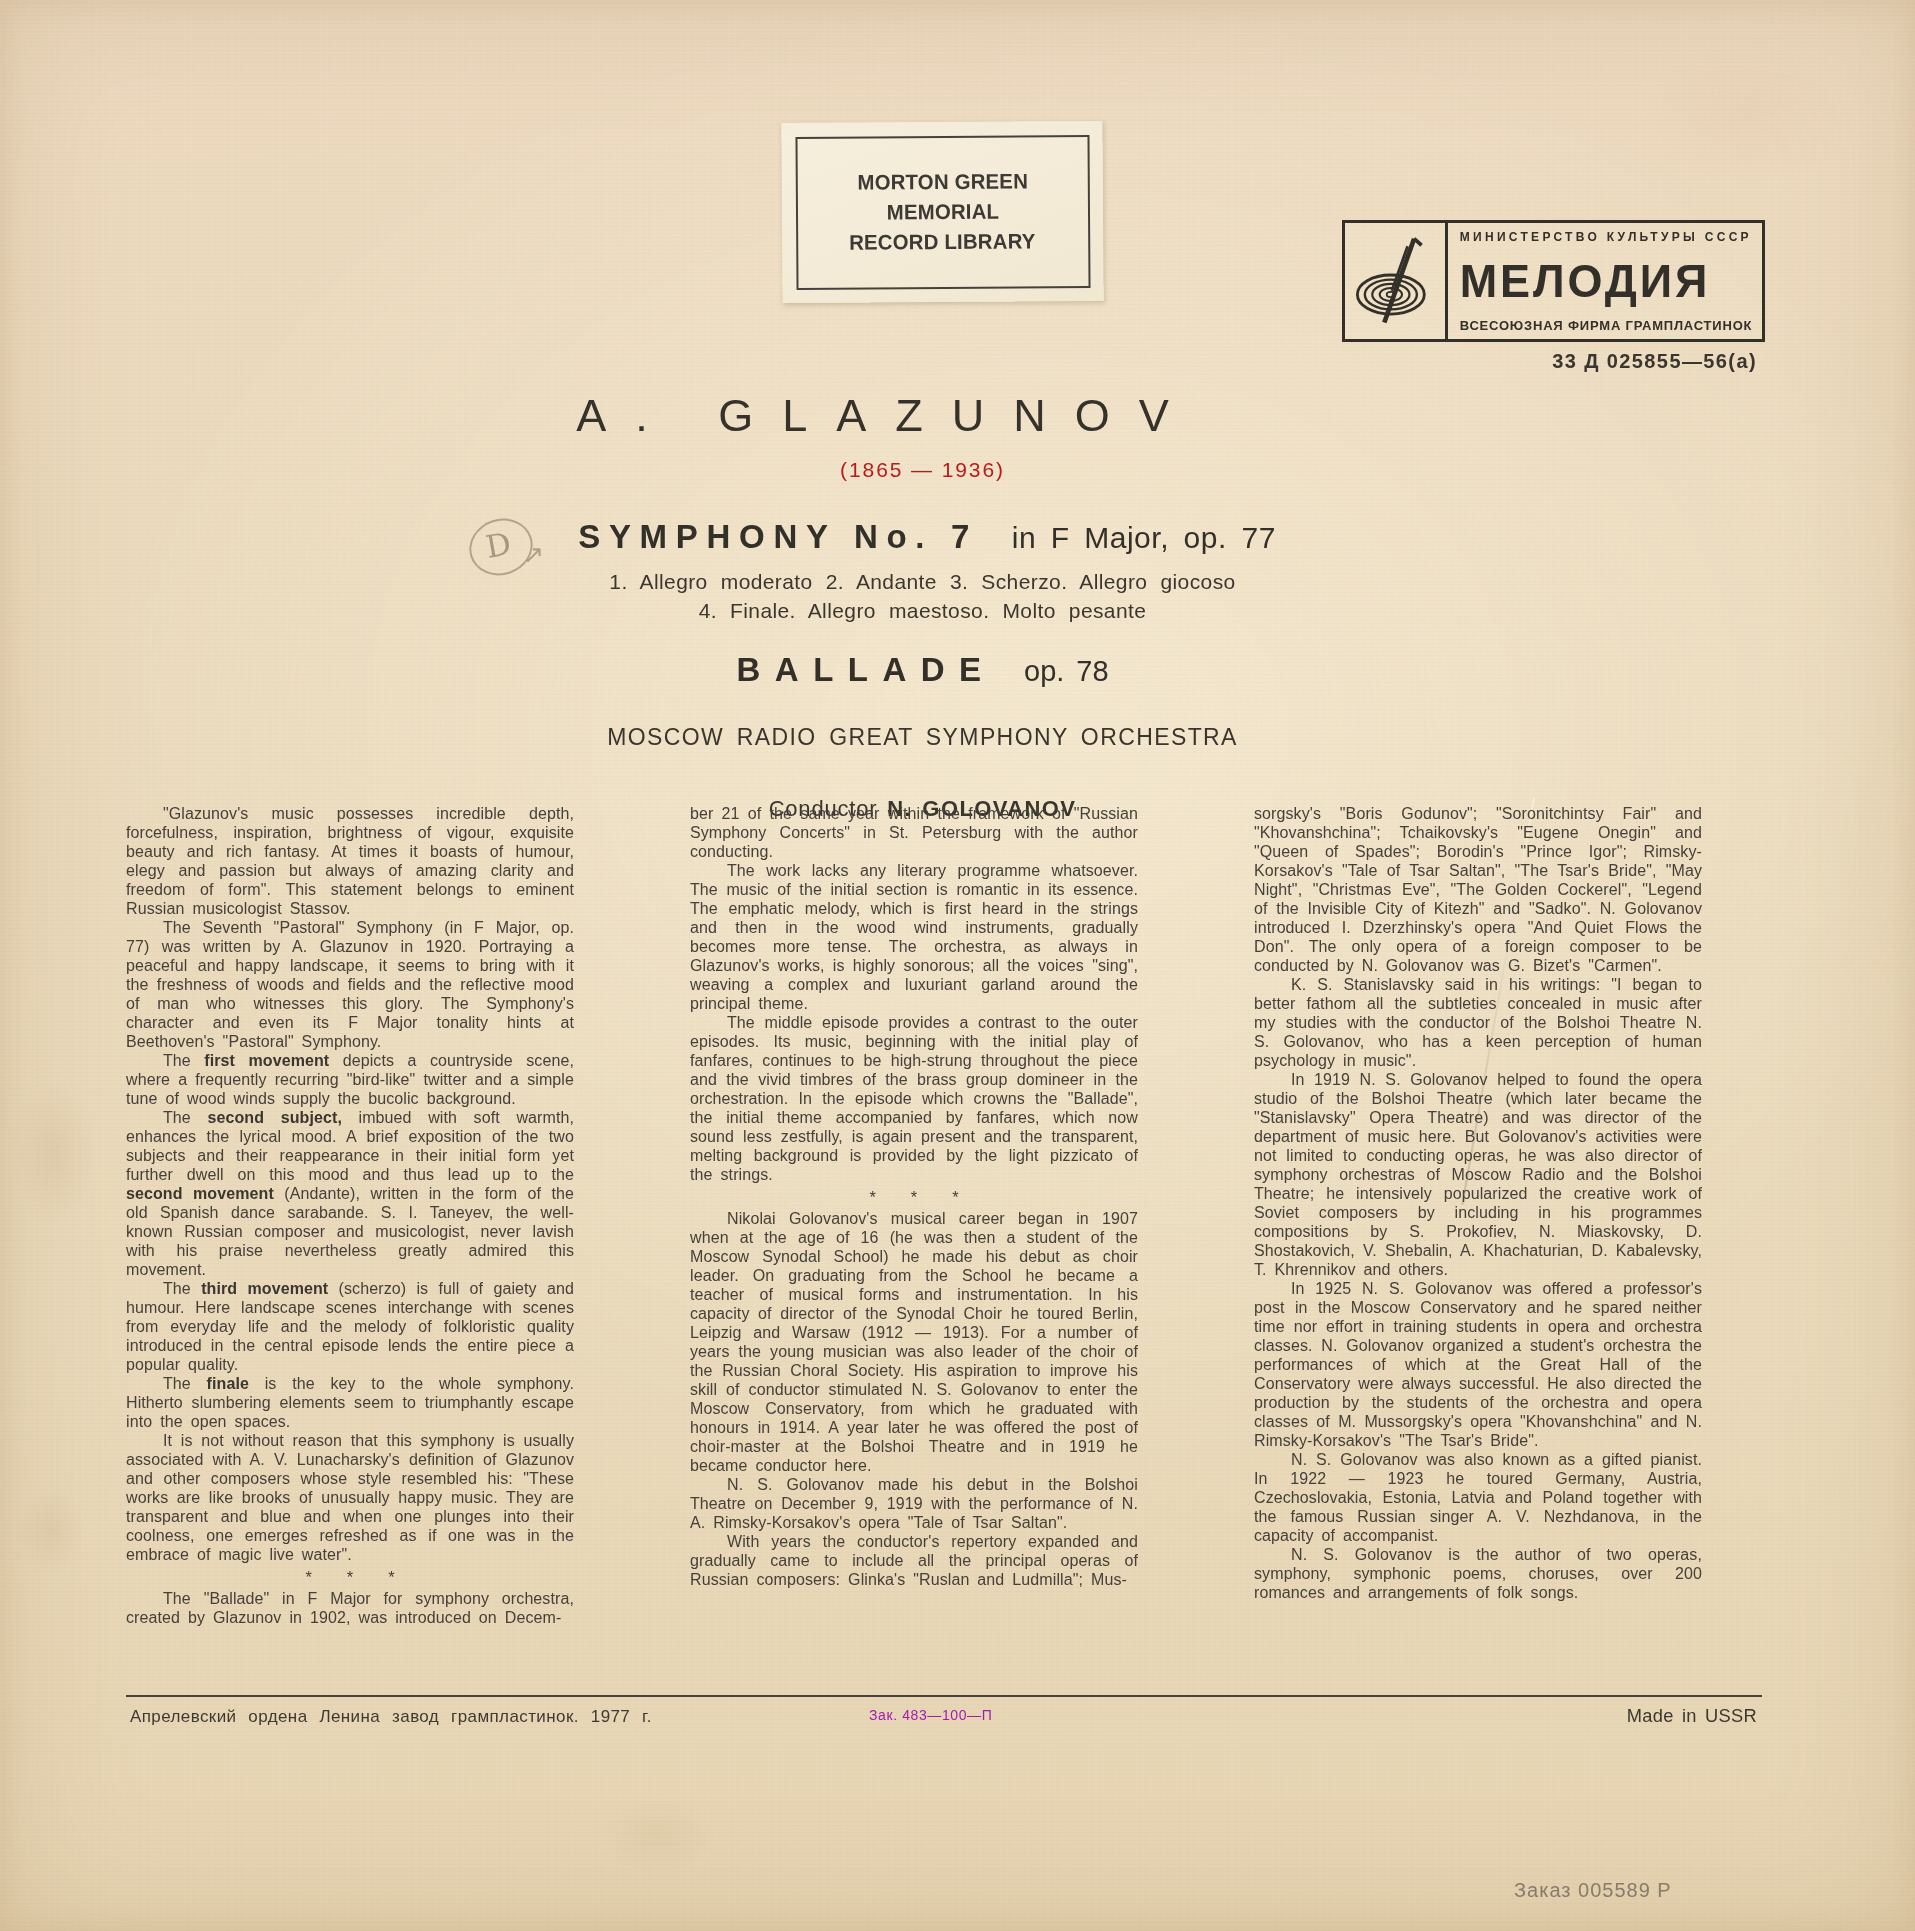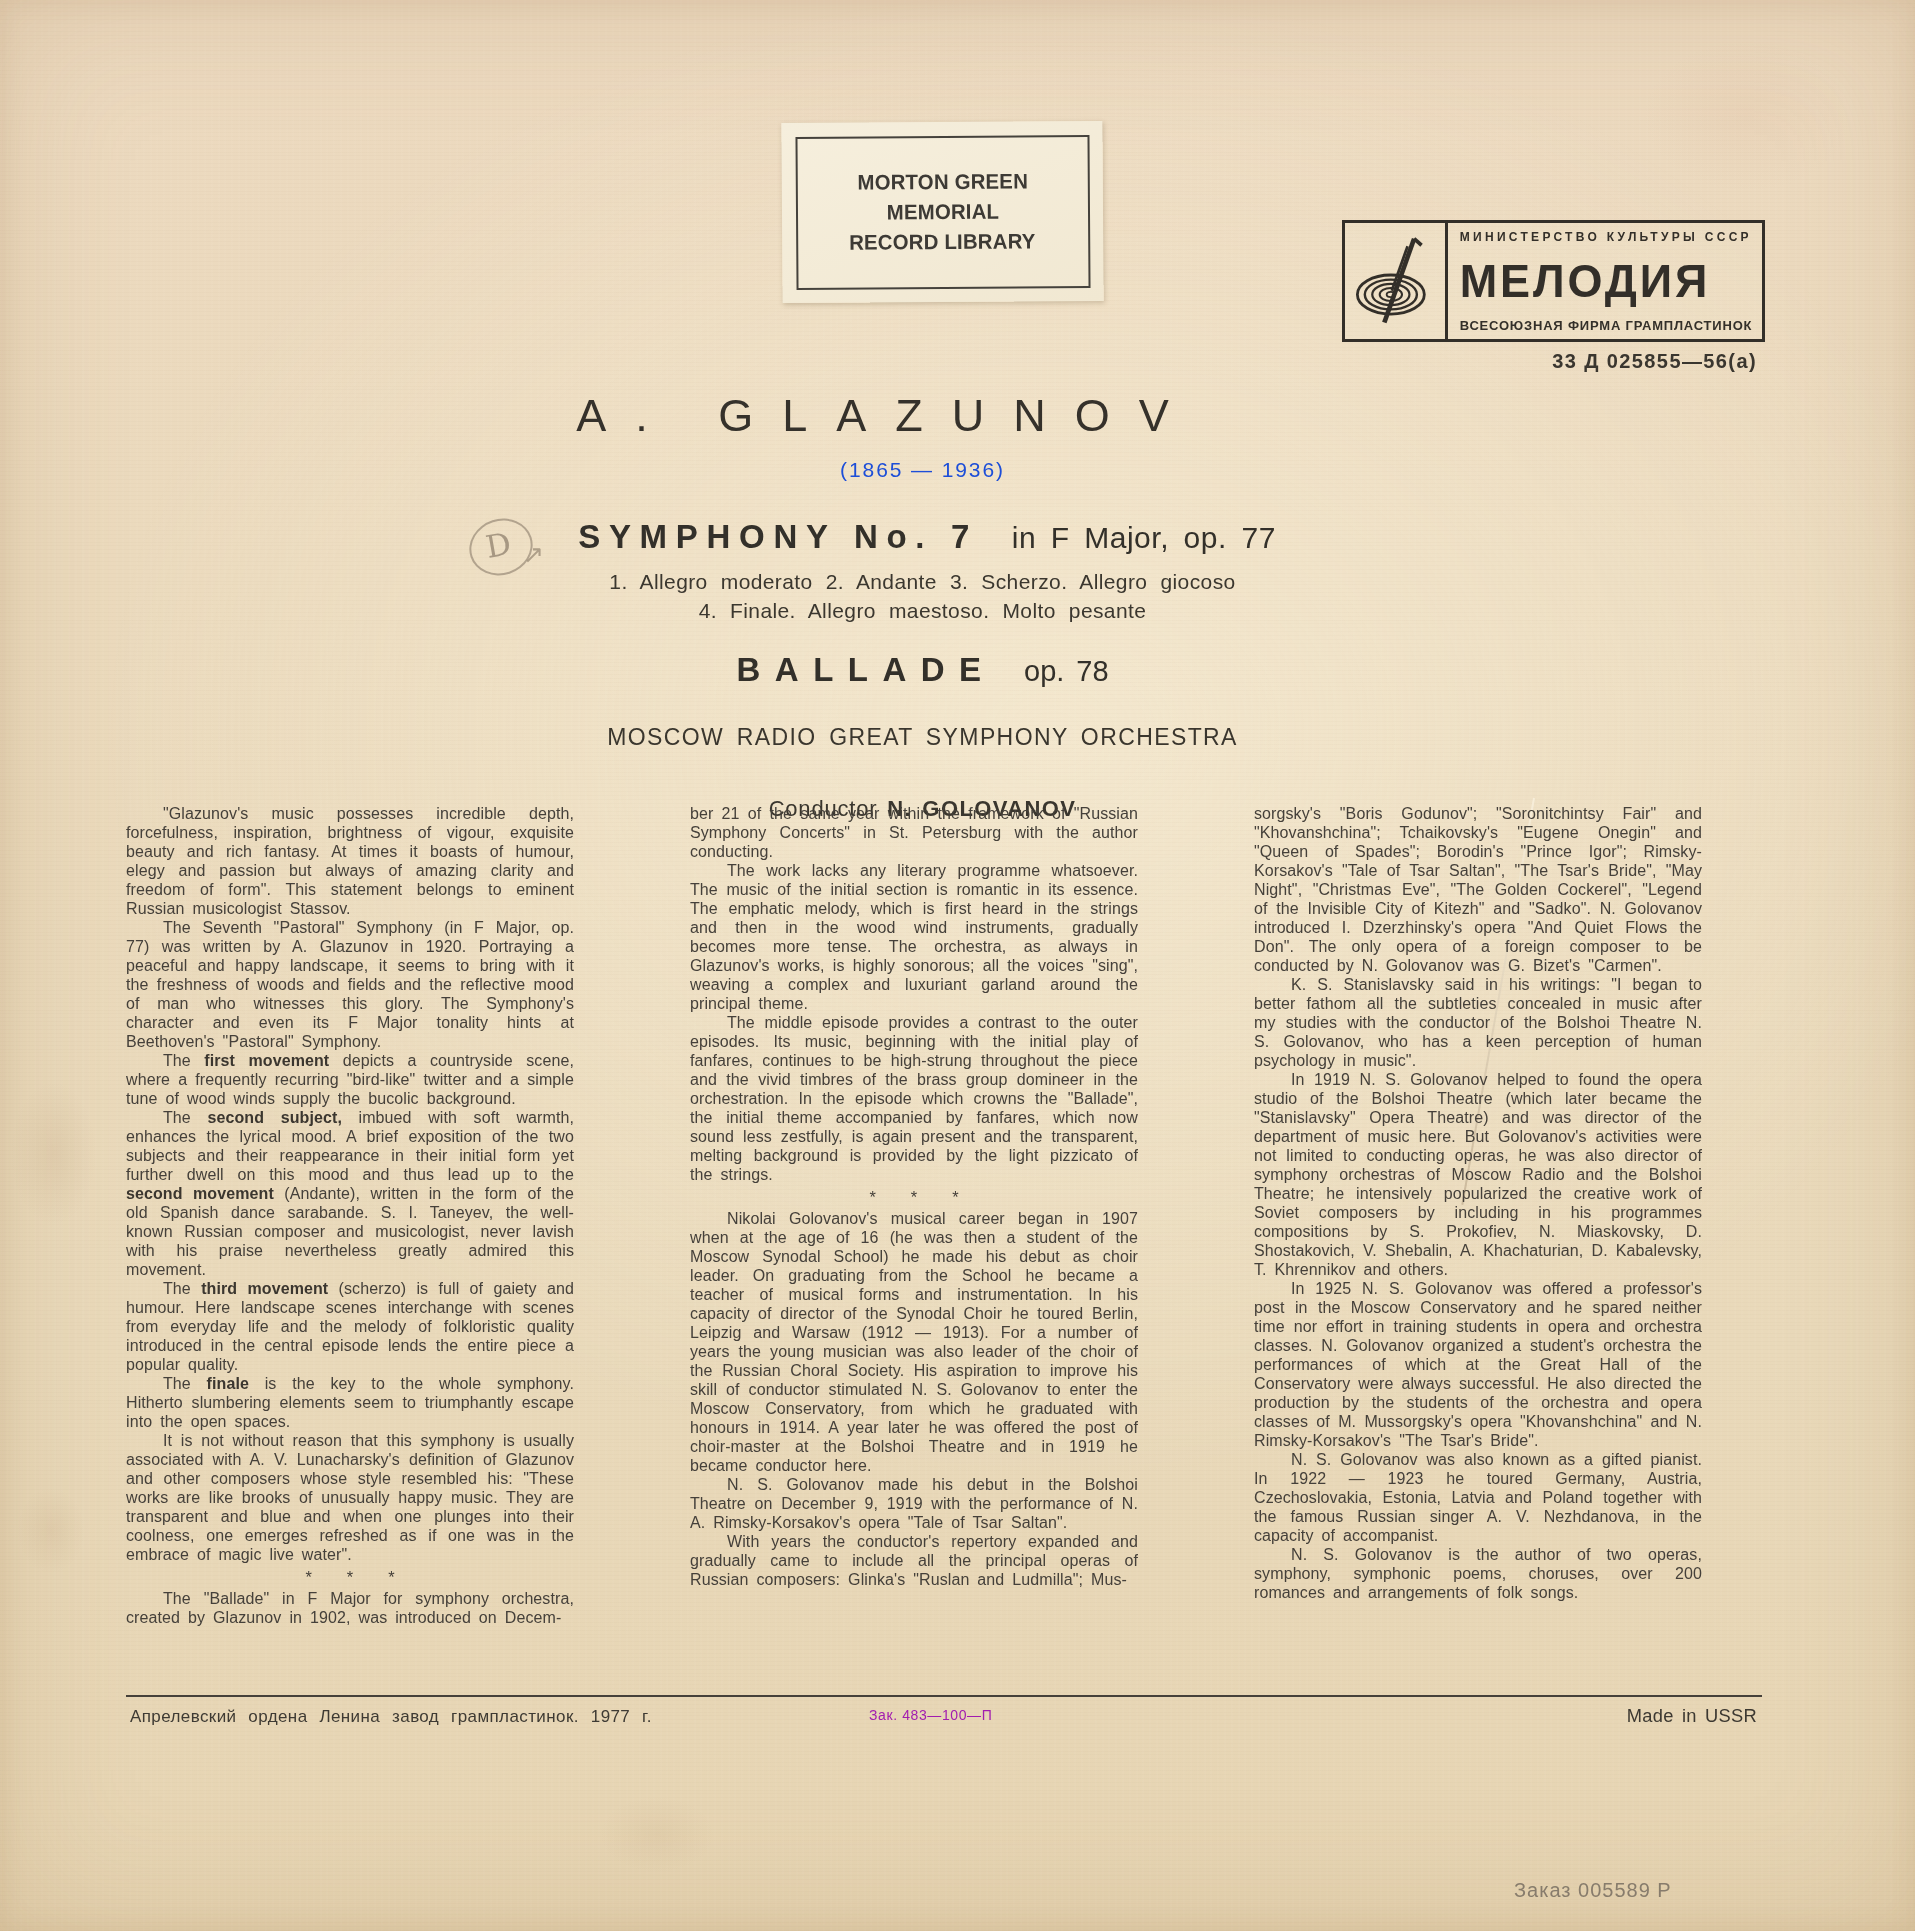--- a/index.html
+++ b/index.html
@@ -36,21 +36,21 @@
   .logo-ministry{font-size:12px;font-weight:bold;letter-spacing:3.3px;color:#332f29;white-space:nowrap;}
   .logo-brand{font-size:45px;font-weight:bold;letter-spacing:2.9px;color:#332f29;line-height:42px;
     transform:scaleY(1.04);white-space:nowrap;}
   .logo-firm{font-size:13px;font-weight:bold;letter-spacing:0.8px;color:#332f29;white-space:nowrap;}
   .catalog{position:absolute;left:1342px;top:350px;width:415px;text-align:right;
     font-size:20px;font-weight:bold;letter-spacing:1.4px;color:#3a362f;}
 
   
   .hwrap{position:absolute;left:126px;width:1593px;text-align:center;color:#373329;}
   .composer{top:390px;font-size:45px;letter-spacing:29px;text-indent:29px;color:#35312b;transform:translateX(-50px);}
-  .years{top:458px;font-size:21px;letter-spacing:1.9px;color:#1d4ed8;}
+  .years{top:458px;font-size:21px;letter-spacing:1.9px;color:#b91c1c;}
   .work1{top:518px;color:#33302a;}
   .work1 .t{font-size:33px;font-weight:bold;letter-spacing:8.7px;margin-left:9px;}
   .work1 .s{font-size:30px;letter-spacing:0.5px;word-spacing:5.8px;}
   .mov{font-size:21px;letter-spacing:0.4px;word-spacing:6.8px;color:#3b372f;}
   .mov1{top:570px;} .mov2{top:599px;}
   .work2{top:651px;color:#33302a;}
   .work2 .t{font-size:33px;font-weight:bold;letter-spacing:14.5px;}
   .work2 .s{font-size:29px;word-spacing:3.9px;}
   .orch{top:724px;font-size:23px;letter-spacing:1.4px;word-spacing:4.8px;color:#3a362e;}
   .cond{top:796px;font-size:22px;letter-spacing:0.8px;word-spacing:2.9px;color:#3a362e;}

